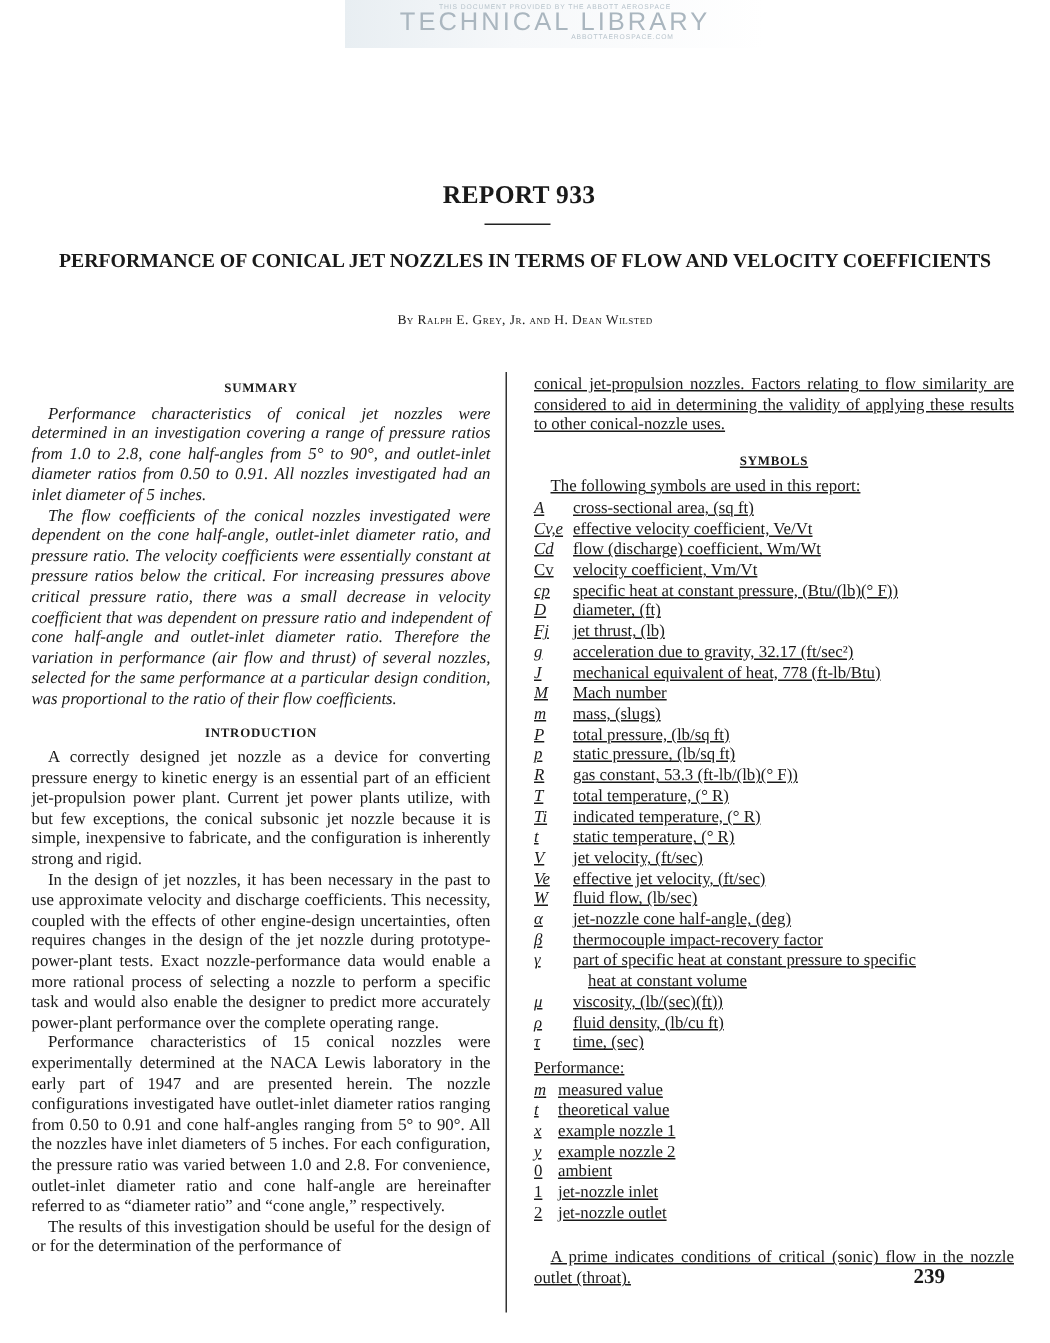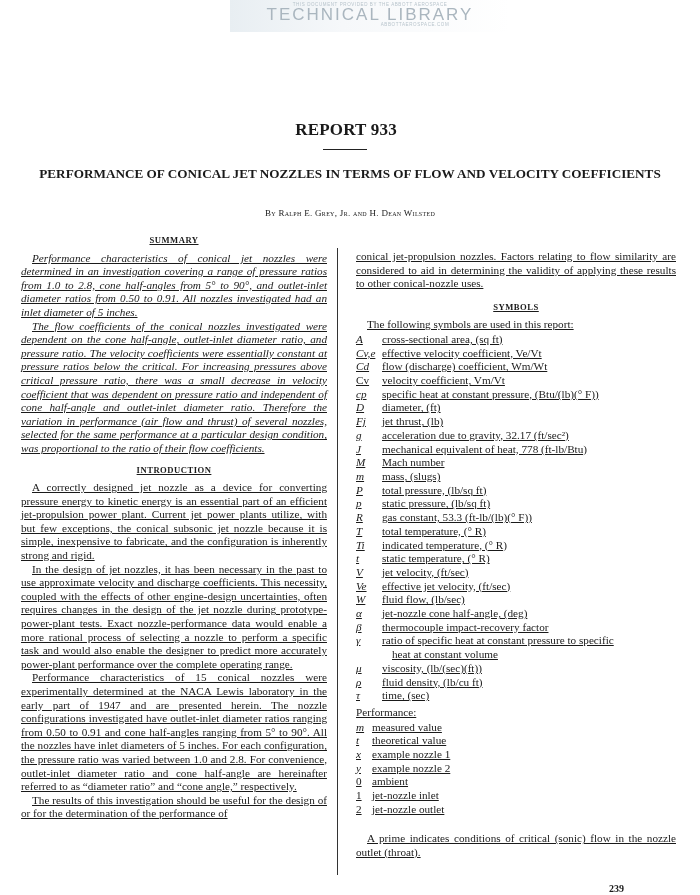--- a/index.html
+++ b/index.html
@@ -25,41 +25,41 @@
   .title {
     position: absolute; top: 166px; left: 20px; width: 660px; text-align: center;
     font-family: "Liberation Serif", serif; font-weight: bold; font-size: 13.2px; line-height: 16px;
   }
   .byline {
     position: absolute; top: 208px; left: 0; width: 700px; text-align: center;
     font-family: "Liberation Serif", serif; font-size: 9px; font-variant: small-caps; letter-spacing: 0.3px;
   }
 
   .col { position: absolute; font-family: "Liberation Serif", serif; font-size: 11.2px; line-height: 13.6px; }
-  .col-left { left: 21px; top: 234px; width: 306px; text-decoration: underline; }
+  .col-left { left: 21px; top: 252px; width: 306px; }
   .col-right { left: 356px; top: 250px; width: 320px; text-decoration: underline; }
   .divider { position: absolute; left: 337px; top: 248px; width: 1px; height: 627px; background: #333; }
 
   .heading { text-align: center; font-weight: bold; font-size: 8.6px; letter-spacing: 0.5px; margin: 0 0 4px 0; }
   .para { text-align: justify; text-indent: 11px; margin: 0; }
   .italic { font-style: italic; }
   .gap { height: 8px; }
 
   .sym-row { display: flex; line-height: 13.7px; }
   .sym { width: 26px; font-style: italic; flex-shrink: 0; }
   .sym.upright { font-style: normal; }
   .sym-desc { flex: 1; }
   .sym-desc .cont { display: block; padding-left: 10px; }
   .sub-row { display: flex; line-height: 13.7px; }
   .sub-sym { width: 16px; font-style: italic; flex-shrink: 0; }
   .sub-sym.upright { font-style: normal; }
   .intro-line { margin: 0 0 1px 0; padding-left: 0; }
   .page-no {
-    position: absolute; top: 883px; left: 609px; font-family: "Liberation Serif", serif;
-    font-weight: bold; font-size: 10px;
+    position: absolute; top: 844px; left: 609px; font-family: "Liberation Serif", serif;
+    font-weight: bold; font-size: 14px;
   }
 </style>
 </head>
 <body>
 
 <div class="watermark">
   <div class="wm-top">THIS DOCUMENT PROVIDED BY THE ABBOTT AEROSPACE</div>
   <div class="wm-main">TECHNICAL LIBRARY</div>
   <div class="wm-sub">ABBOTTAEROSPACE.COM</div>
 </div>
@@ -173,21 +173,21 @@
     <div class="sym-row">
         <span class="sym">α</span>
         <span class="sym-desc">jet-nozzle cone half-angle, (deg)</span>
       </div>
     <div class="sym-row">
         <span class="sym">β</span>
         <span class="sym-desc">thermocouple impact-recovery factor</span>
       </div>
     <div class="sym-row">
         <span class="sym">γ</span>
-        <span class="sym-desc"><span>ratio of specific heat at constant pressure to specific</span><span class="cont">heat at constant volume</span></span>
+        <span class="sym-desc"><span>part of specific heat at constant pressure to specific</span><span class="cont">heat at constant volume</span></span>
       </div>
     <div class="sym-row">
         <span class="sym">μ</span>
         <span class="sym-desc">viscosity, (lb/(sec)(ft))</span>
       </div>
     <div class="sym-row">
         <span class="sym">ρ</span>
         <span class="sym-desc">fluid density, (lb/cu ft)</span>
       </div>
     <div class="sym-row">

